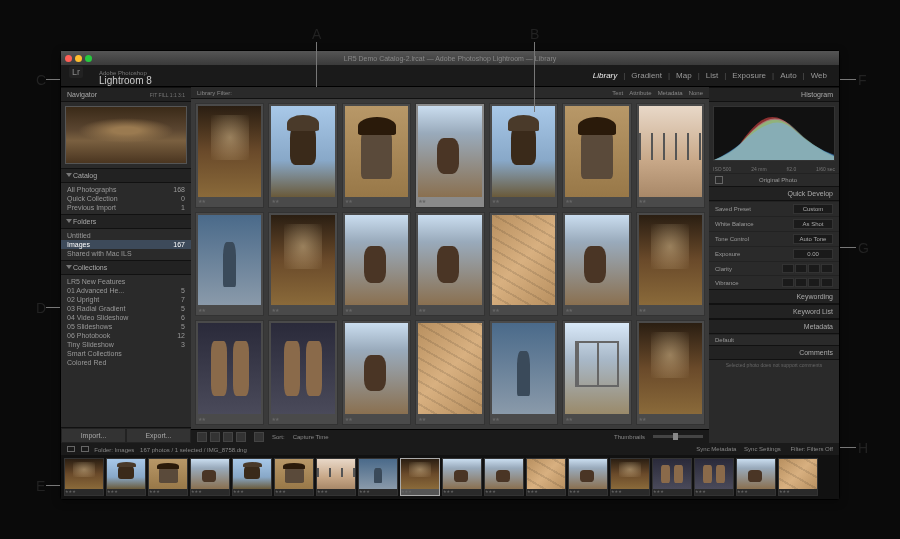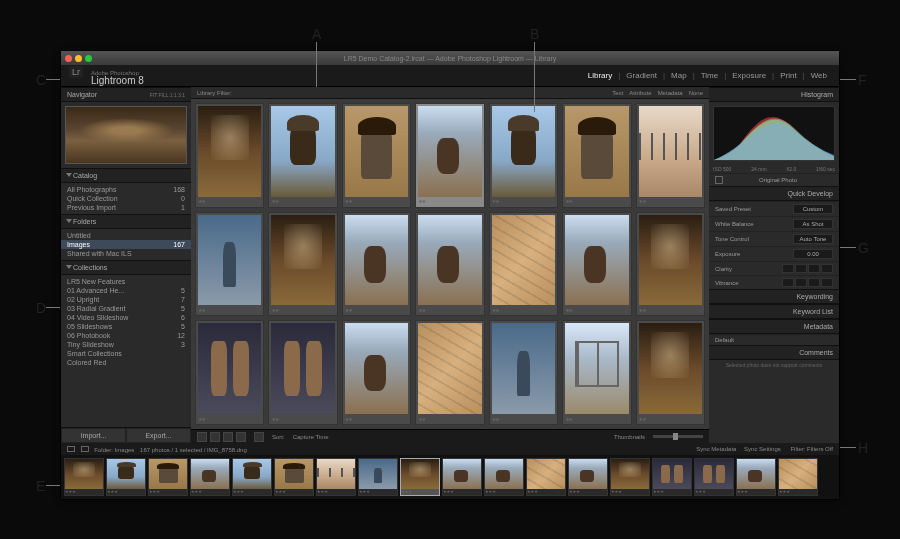--- a/index.html
+++ b/index.html
@@ -15,28 +15,28 @@
   .ann-line{position:absolute;background:#777;z-index:998;}
   
   .window{position:absolute;left:60px;top:50px;width:780px;height:450px;background:var(--bg);border:1px solid #000;display:flex;flex-direction:column;border-radius:3px;box-shadow:0 2px 8px rgba(0,0,0,.3);}
   .titlebar{height:14px;background:linear-gradient(#555,#3a3a3a);display:flex;align-items:center;padding:0 4px;font-size:7px;color:#888;position:relative;}
   .traffic{display:flex;gap:3px;}
   .tl{width:7px;height:7px;border-radius:50%;}
   .tl.r{background:#ff5f56;}.tl.y{background:#ffbd2e;}.tl.g{background:#27c93f;}
   .titlebar .title{position:absolute;left:0;right:0;text-align:center;pointer-events:none;}
   
   .header{height:22px;background:#1a1a1a;display:flex;align-items:center;justify-content:space-between;padding:0 8px;border-bottom:1px solid #000;}
-  .brand{display:flex;align-items:baseline;gap:8px;}
+  .brand{display:flex;align-items:baseline;gap:16px;}
   .lr-badge{font-size:9px;background:#222;color:#888;padding:1px 3px;border-radius:2px;}
   .brand-sub{font-size:6px;color:#777;}
   .brand-main{font-size:10px;color:#ccc;}
   .modules{display:flex;gap:2px;font-size:8px;}
   .modules span{padding:0 4px;color:#999;cursor:pointer;}
   .modules .sep{color:#555;padding:0;}
-  .modules .active{color:#eee;}
+  .modules .active{color:#eee;font-style:italic;}
   
   .body{flex:1;display:flex;min-height:0;}
   .side{width:130px;background:var(--panel);display:flex;flex-direction:column;font-size:7px;overflow:hidden;}
   .side.right{width:130px;}
   .side .phead{background:#222;padding:3px 6px;color:#aaa;display:flex;justify-content:space-between;align-items:center;border-top:1px solid #111;border-bottom:1px solid #111;}
   .side .pbody{padding:2px 6px;}
   .side .row{display:flex;justify-content:space-between;padding:1px 0;color:#999;}
   .side .row.sel{background:#3d4a5a;color:#fff;margin:0 -6px;padding:1px 6px;}
   .side .tri{display:inline-block;width:0;height:0;border-top:3px solid transparent;border-bottom:3px solid transparent;border-left:4px solid #777;margin-right:2px;}
   .side .tri.open{transform:rotate(90deg);}
@@ -144,25 +144,25 @@
         <span class="brand-main">Lightroom 8</span>
       </span>
     </div>
     <div class="modules" id="modules">
         <span class="active">Library</span>
         <span class="sep">|</span>
         <span>Gradient</span>
         <span class="sep">|</span>
         <span>Map</span>
         <span class="sep">|</span>
-        <span>Time</span>
+        <span>List</span>
         <span class="sep">|</span>
         <span>Exposure</span>
         <span class="sep">|</span>
-        <span>Print</span>
+        <span>Auto</span>
         <span class="sep">|</span>
         <span>Web</span>
       </div>
   </div>
 
   <div class="body">
 
     <div class="side">
       <div class="phead">
         <span>Navigator</span>

